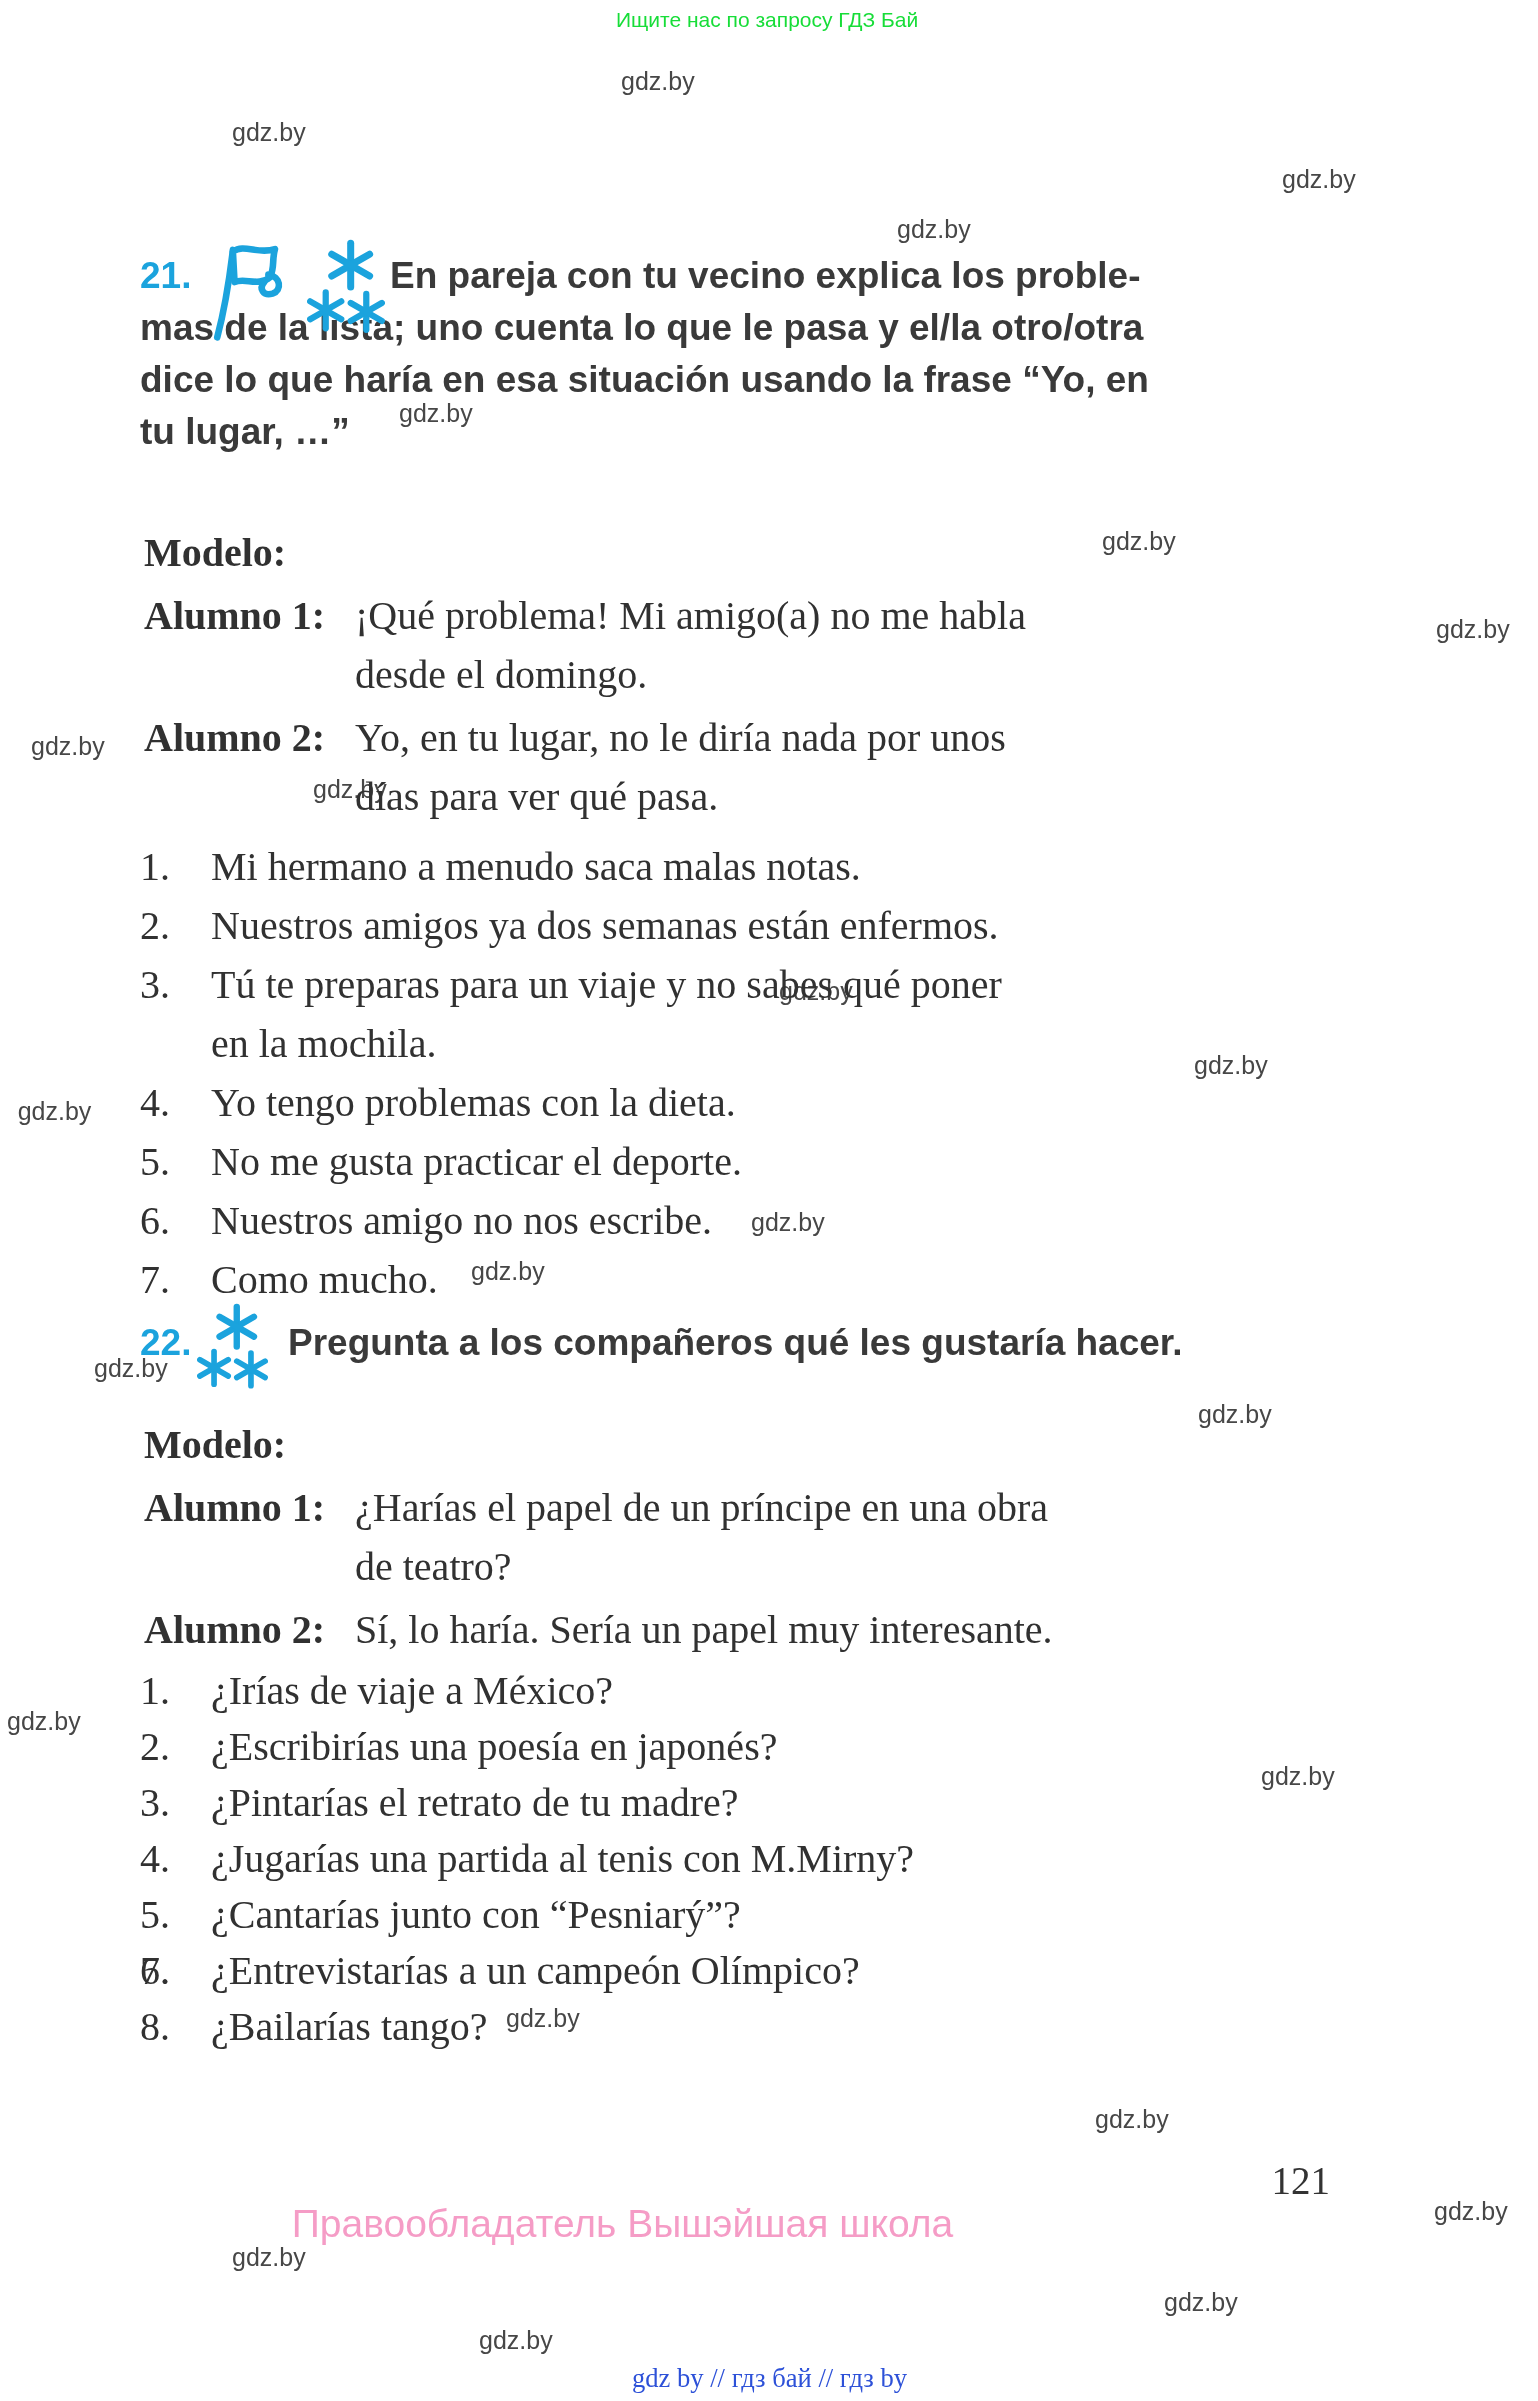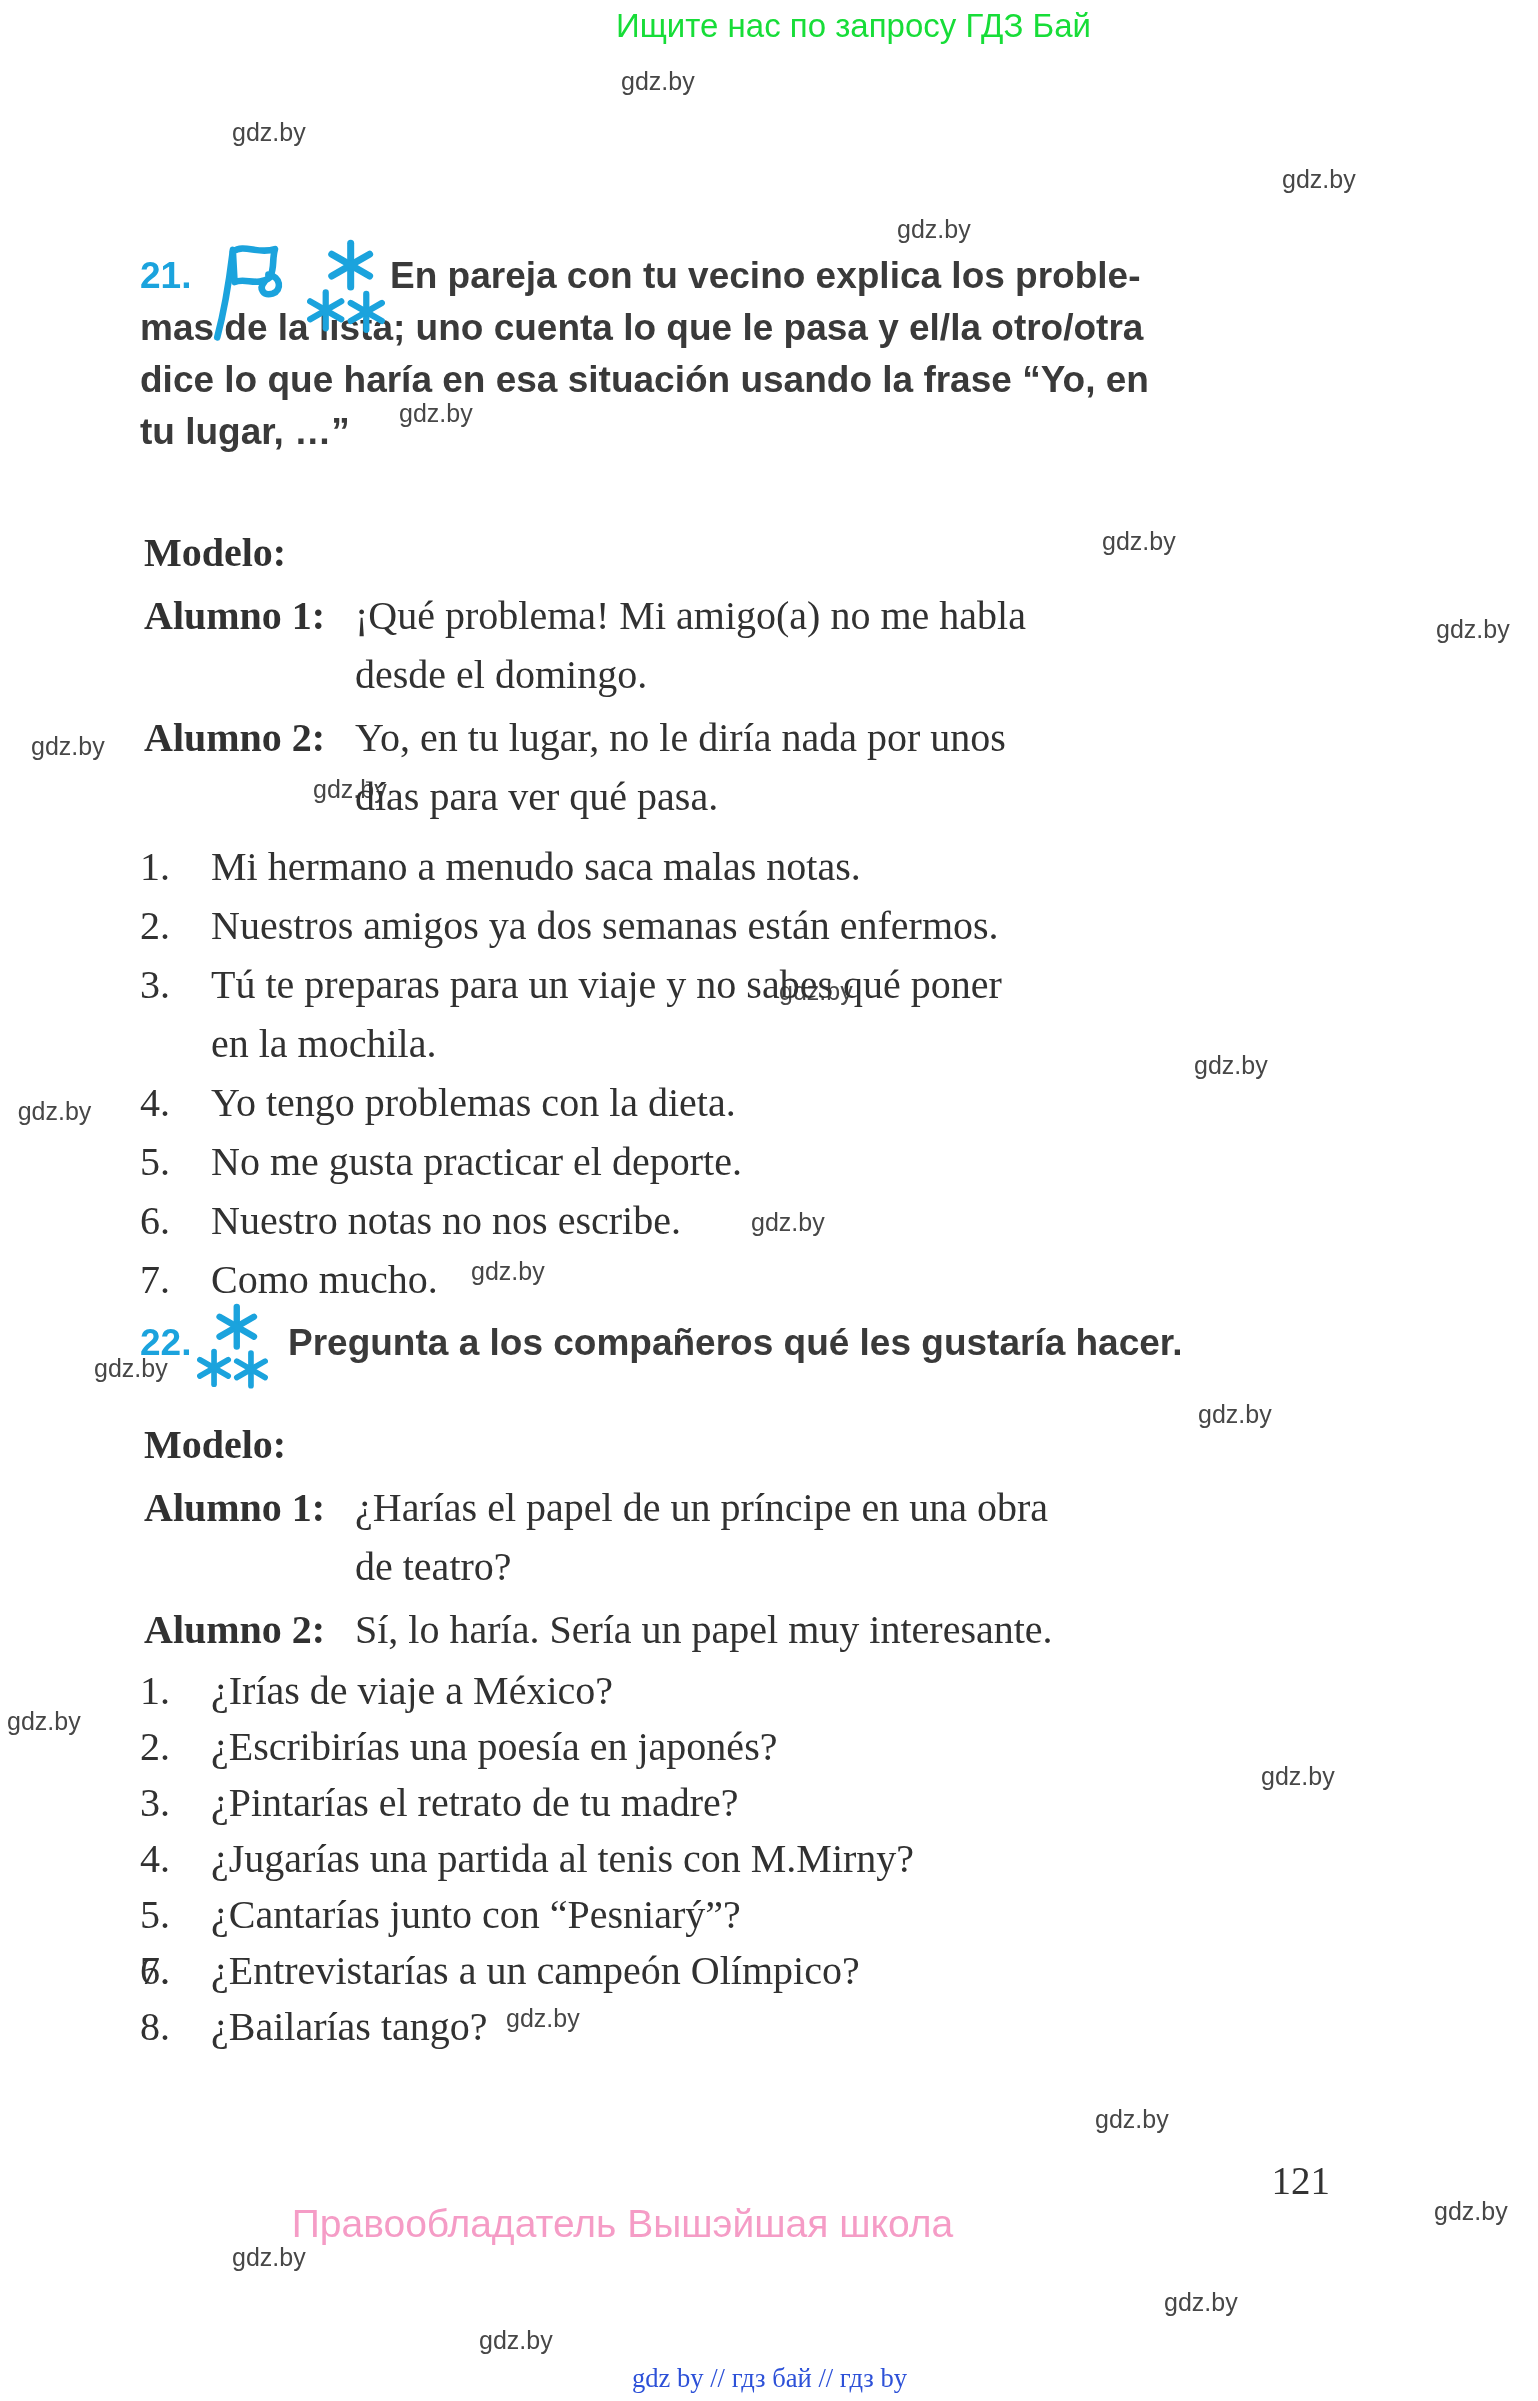--- a/index.html
+++ b/index.html
@@ -7,21 +7,21 @@
     width:1539px;height:2401px;position:relative;background:#ffffff;overflow:hidden;
     font-family:"Liberation Serif",serif;color:#313131;
   }
   
   .wm{
     position:absolute;font-family:"Liberation Sans",sans-serif;
     font-size:25px;color:#474747;white-space:nowrap;line-height:1;
   }
   .banner{
     position:absolute;left:616px;top:8.9px;font-family:"Liberation Sans",sans-serif;
-    font-size:33px;color:var(--green,#17dd38);white-space:nowrap;line-height:1;
+    font-size:21px;color:var(--green,#17dd38);white-space:nowrap;line-height:1;
   }
   
   .ex-head{
     position:absolute;left:140px;width:1259px;
     font-family:"Liberation Sans",sans-serif;font-weight:700;
     font-size:37px;line-height:52px;color:#3a3a3a;
   }
   .ex-num{position:absolute;left:0;top:0;color:var(--accent,#1ba3dd);}
   .ex-title{display:block;white-space:pre-line;}
   #head21 .ex-title{text-indent:250px;}
@@ -143,21 +143,21 @@
 días para ver qué pasa.</span></p>
 </div>
 
 <div class="list" id="list21">
   <p class="li"><span class="num">1.</span><span class="txt">Mi hermano a menudo saca malas notas.</span></p>
   <p class="li"><span class="num">2.</span><span class="txt">Nuestros amigos ya dos semanas están enfermos.</span></p>
   <p class="li"><span class="num">3.</span><span class="txt">Tú te preparas para un viaje y no sabes qué poner
 en la mochila.</span></p>
   <p class="li"><span class="num">4.</span><span class="txt">Yo tengo problemas con la dieta.</span></p>
   <p class="li"><span class="num">5.</span><span class="txt">No me gusta practicar el deporte.</span></p>
-  <p class="li"><span class="num">6.</span><span class="txt">Nuestro notas no nos escribe.</span></p>
+  <p class="li"><span class="num">6.</span><span class="txt">Nuestros amigo no nos escribe.</span></p>
   <p class="li"><span class="num">7.</span><span class="txt">Como mucho.</span></p>
 </div>
 
 <div class="ex-head" id="head22">
   <span class="ex-num">22.</span>
   <span class="icon-snow">
     <svg width="71" height="90" viewBox="0 0 100 124" stroke="currentColor" stroke-linecap="round">
       <g transform="translate(56,32)" stroke-width="9">
         <line x1="0" y1="-28" x2="0" y2="28"></line>
         <line x1="0" y1="-28" x2="0" y2="28" transform="rotate(60)"></line>

